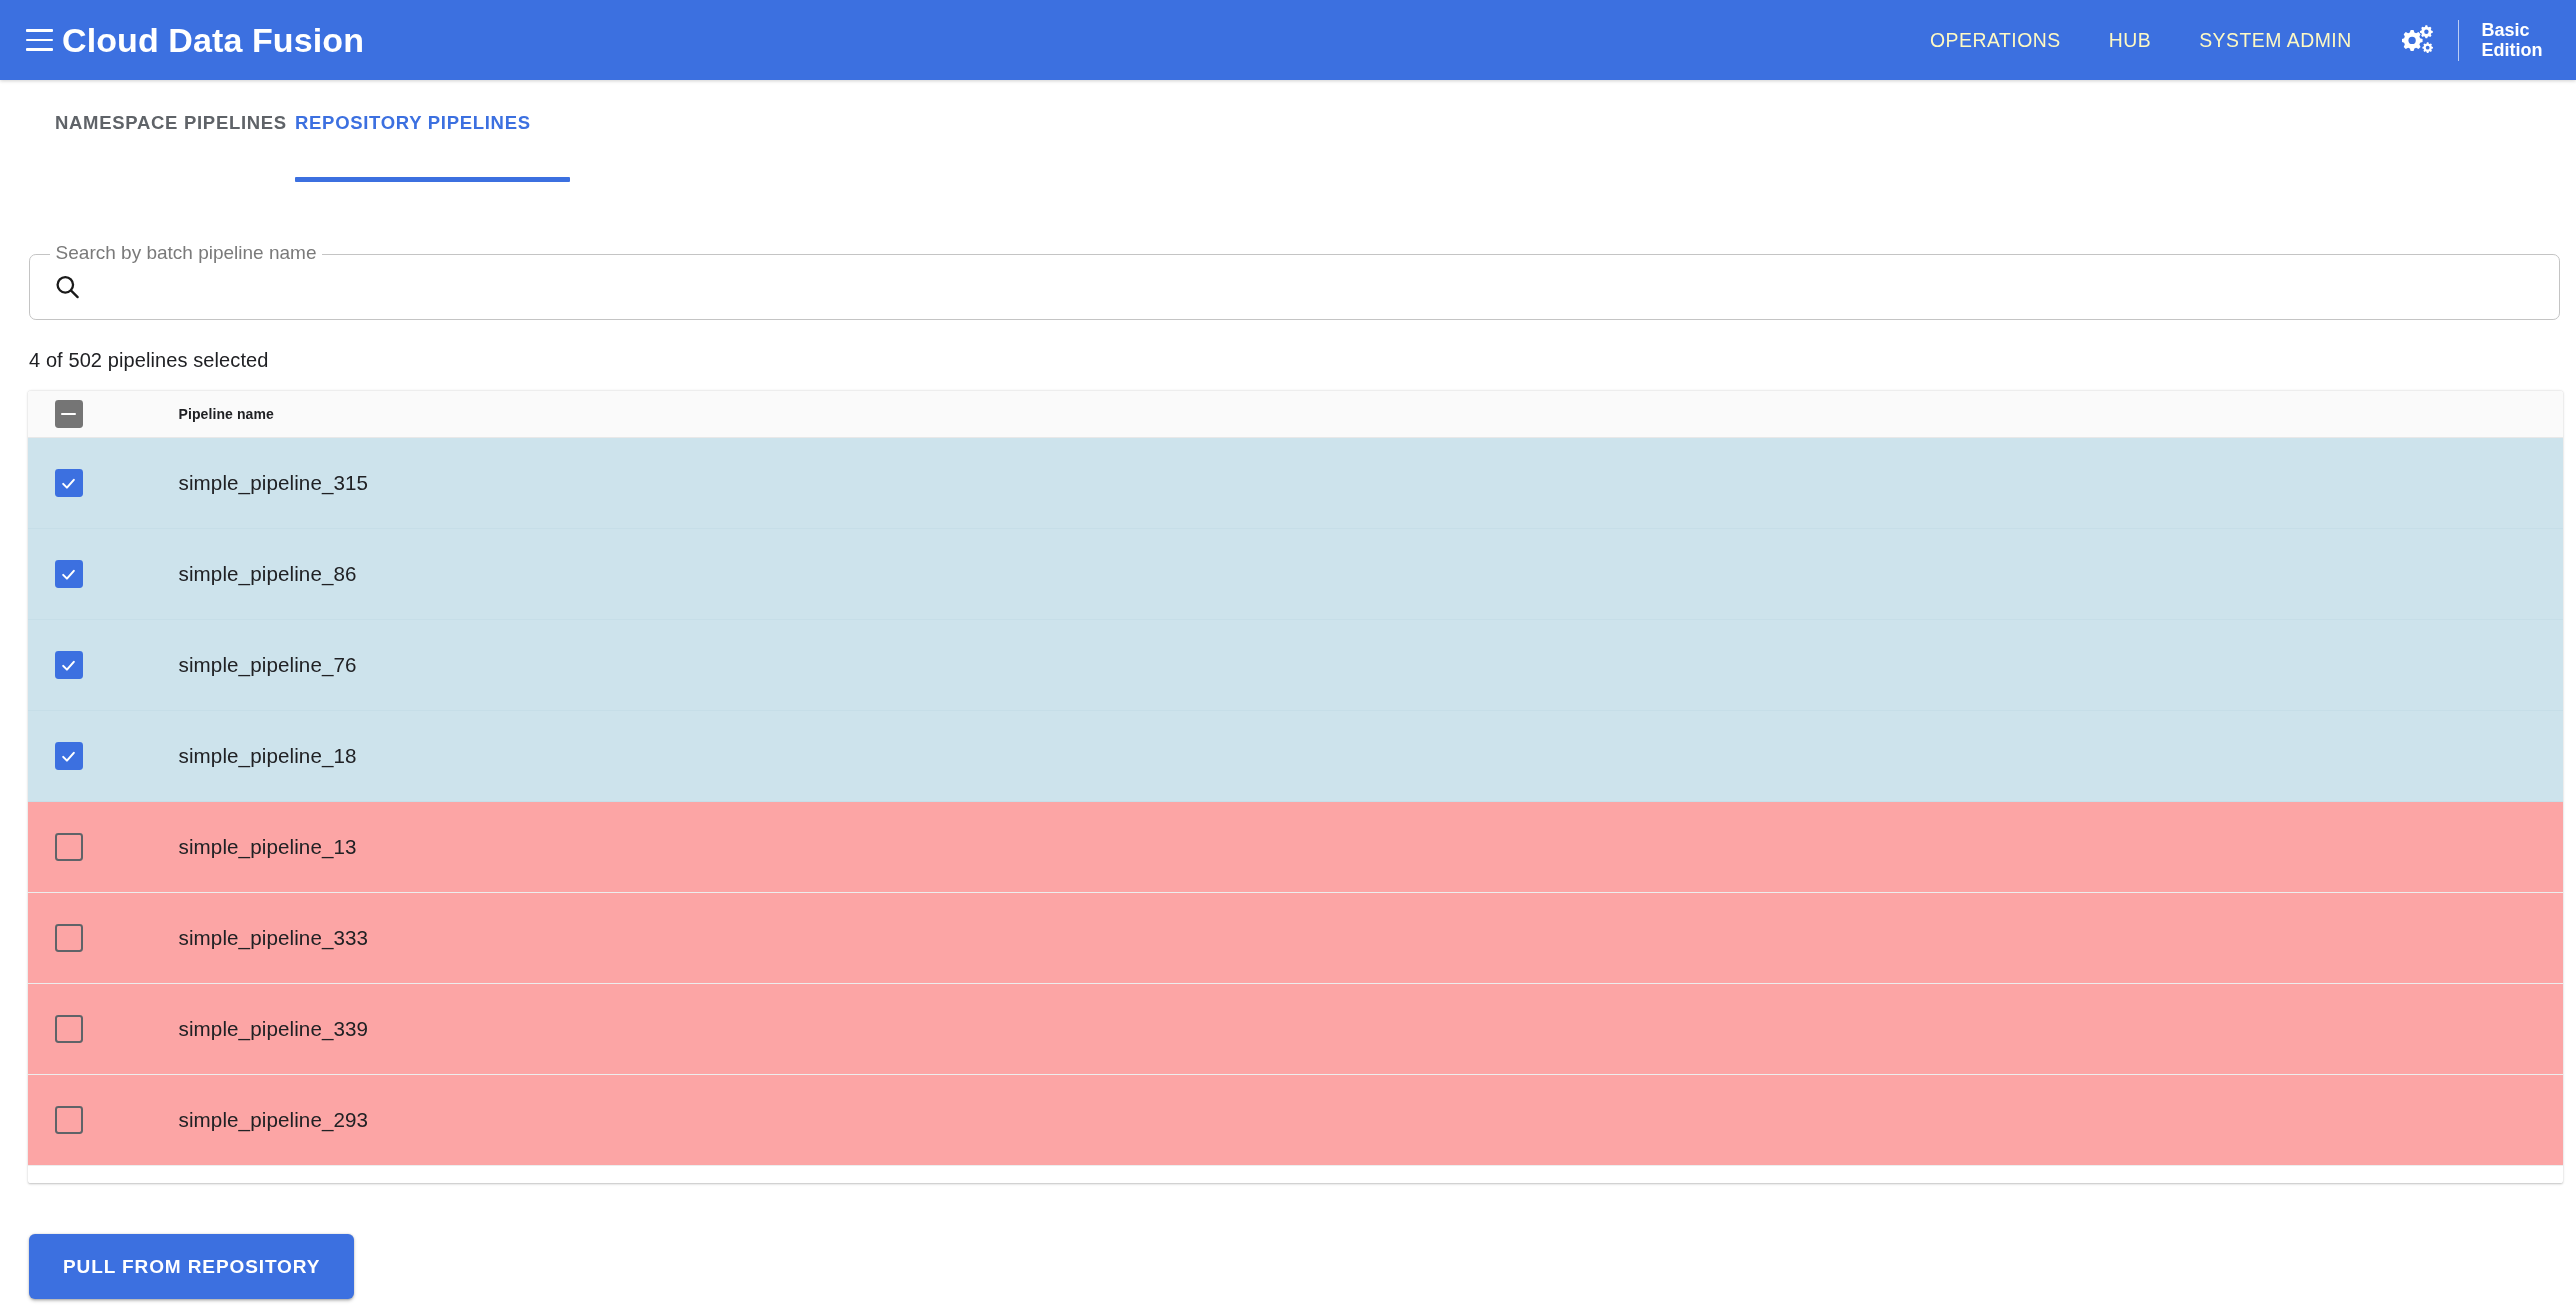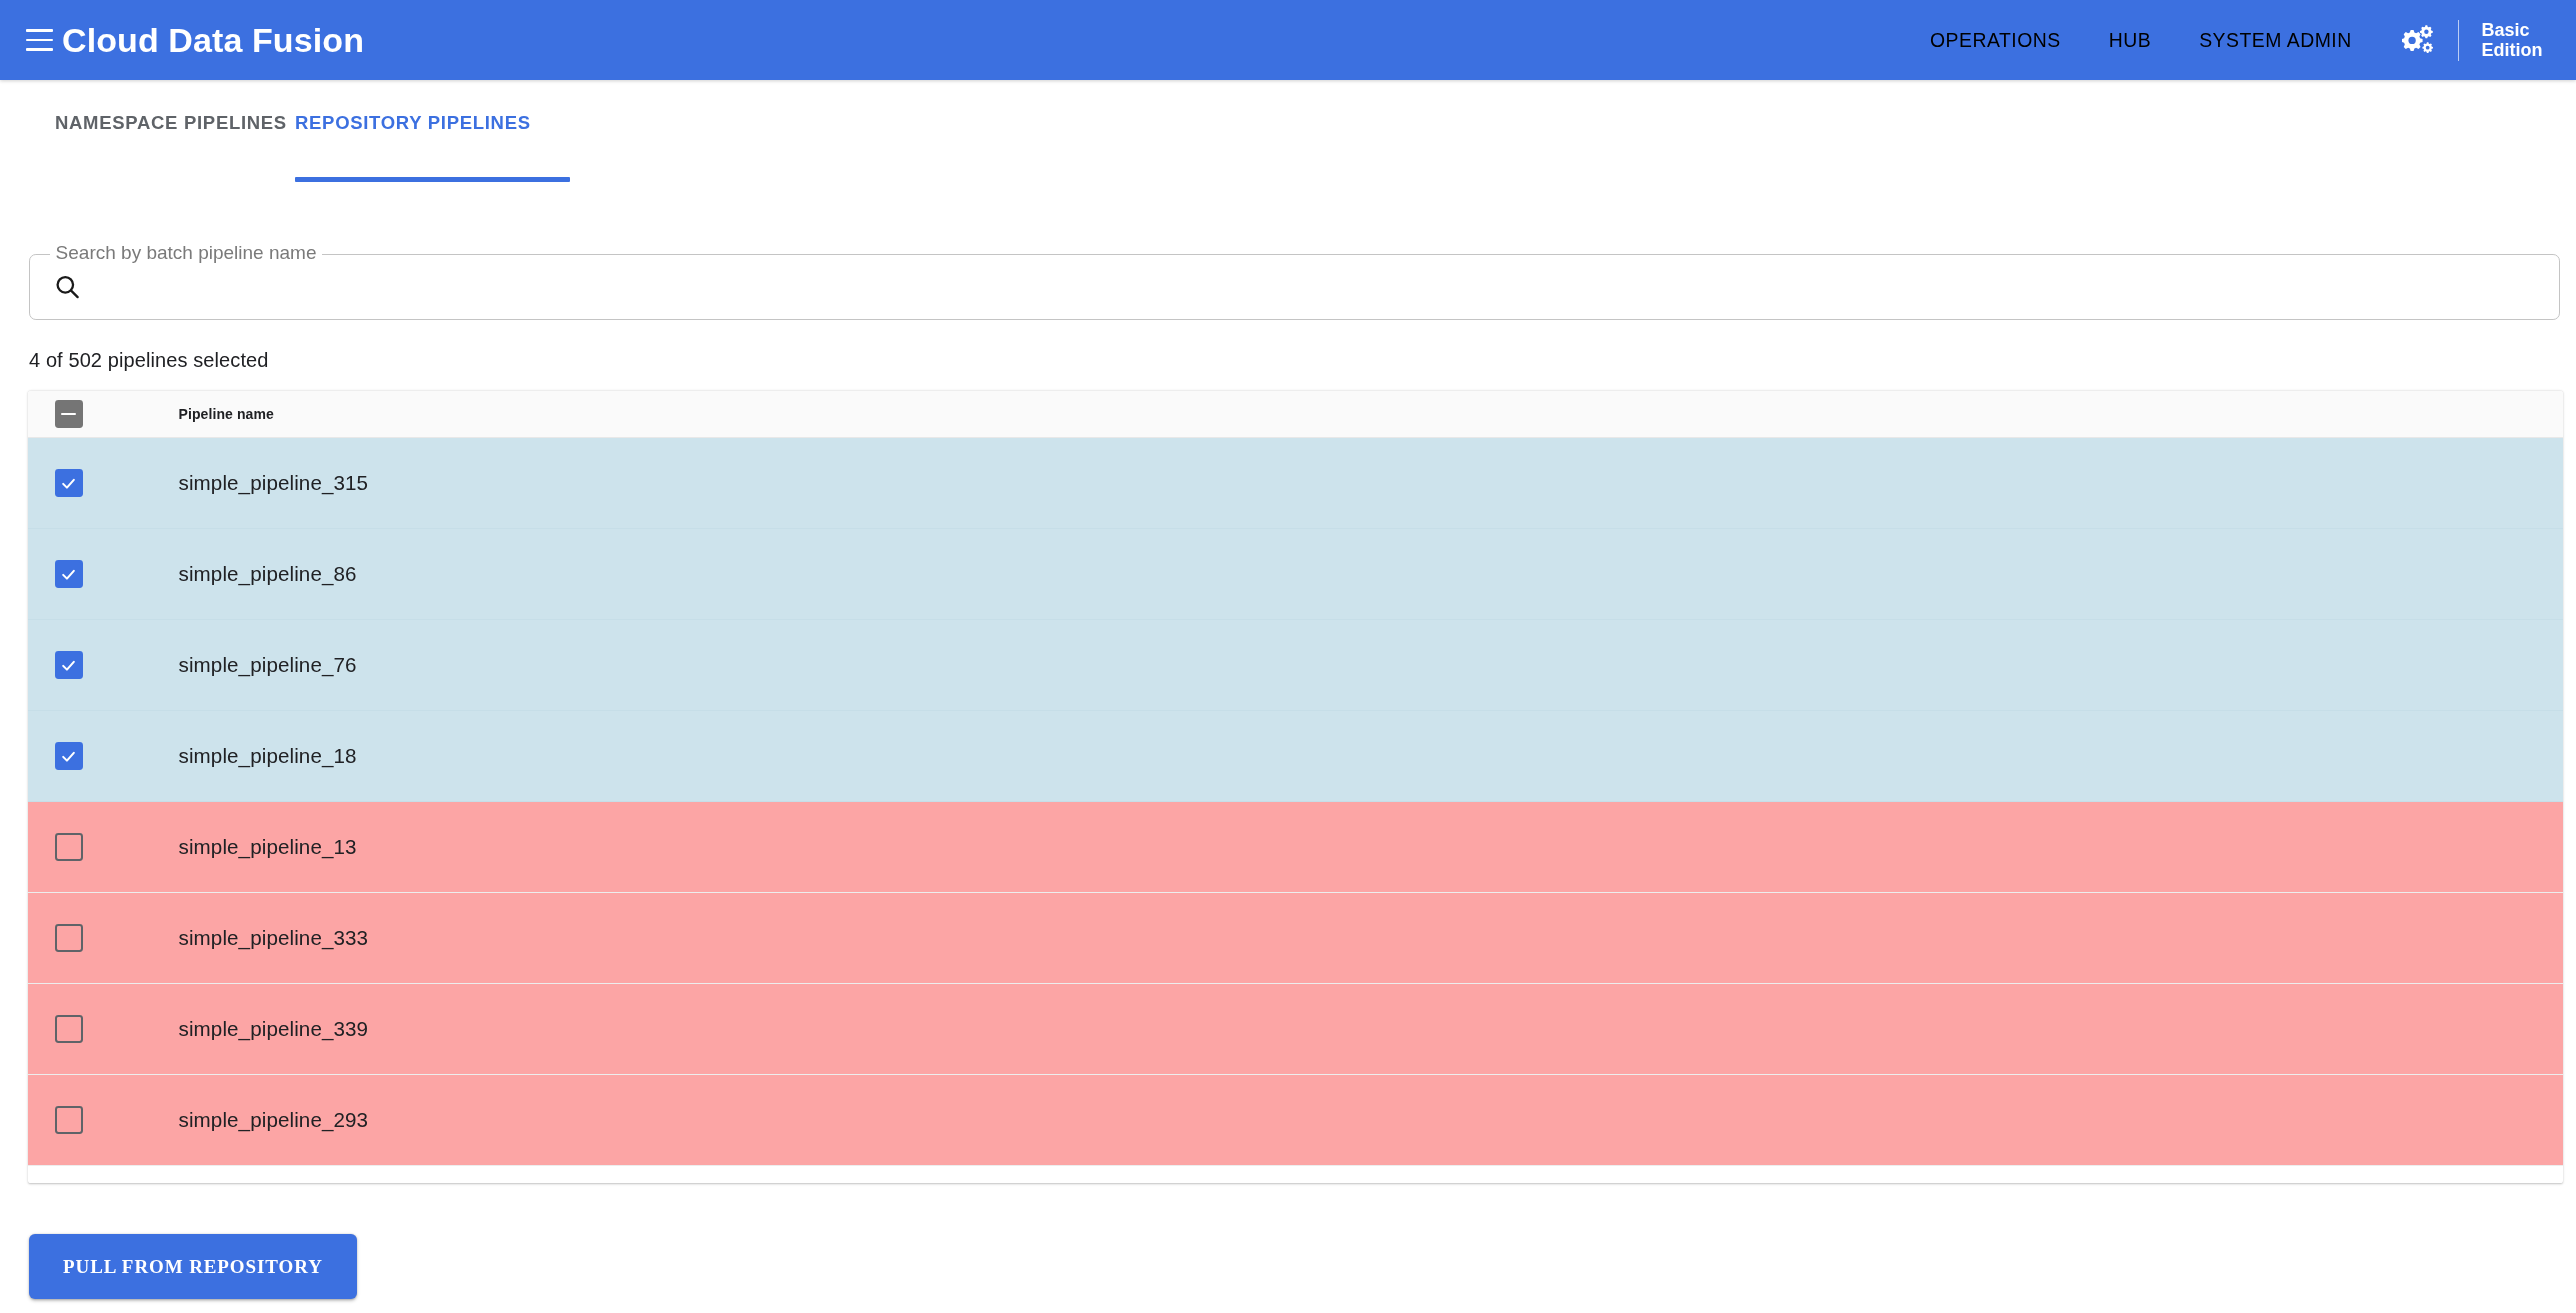--- a/index.html
+++ b/index.html
@@ -53,21 +53,21 @@
     white-space: nowrap;
     line-height: 1;
   }
   .appbar-right {
     margin-left: auto;
     display: flex;
     align-items: center;
     height: 80px;
   }
   .nav-link {
-    color: #000000;
+    color: #fef9c3;
     font-size: 19.4px;
     letter-spacing: 0.5px;
     text-decoration: none;
     padding: 0 24px;
     white-space: nowrap;
     cursor: pointer;
     line-height: 80px;
   }
   .gear-btn {
     padding: 0 22.4px 0 26px;
@@ -267,21 +267,21 @@
   .pull-btn {
     position: absolute;
     top: 1234px;
     left: 29px;
     height: 65px;
     padding: 0 34px;
     border: 0;
     border-radius: 6px;
     background: #3c70e0;
     color: #ffffff;
-    font-family: Liberation Serif, serif;
+    font-family: Liberation Sans, sans-serif;
     font-size: 19px;
     font-weight: bold;
     letter-spacing: 0.9px;
     cursor: pointer;
     box-shadow: 0 1.7px 3.4px rgba(0,0,0,0.22), 0 0.9px 1.7px rgba(0,0,0,0.14);
     white-space: nowrap;
   }
 </style>
 </head>
 <body>

